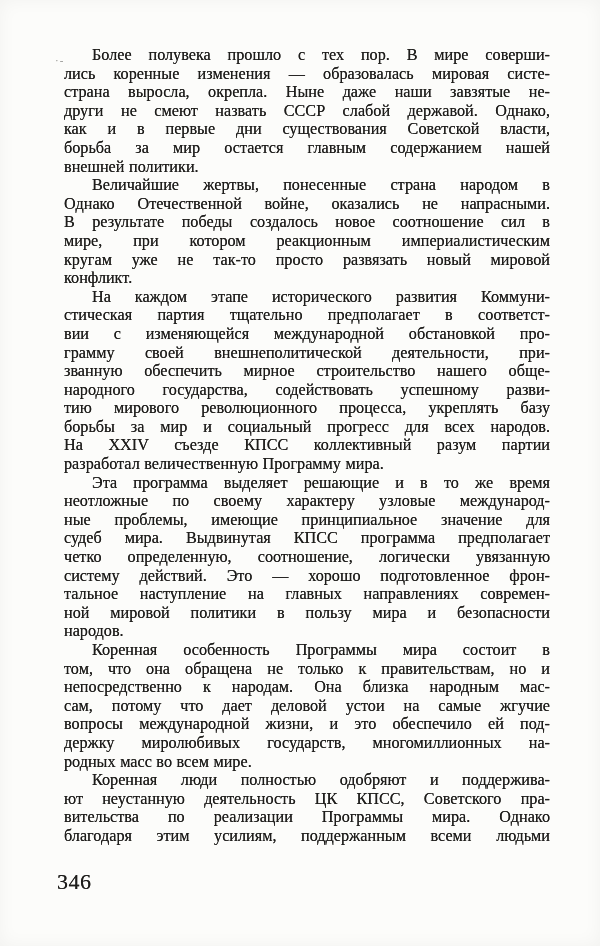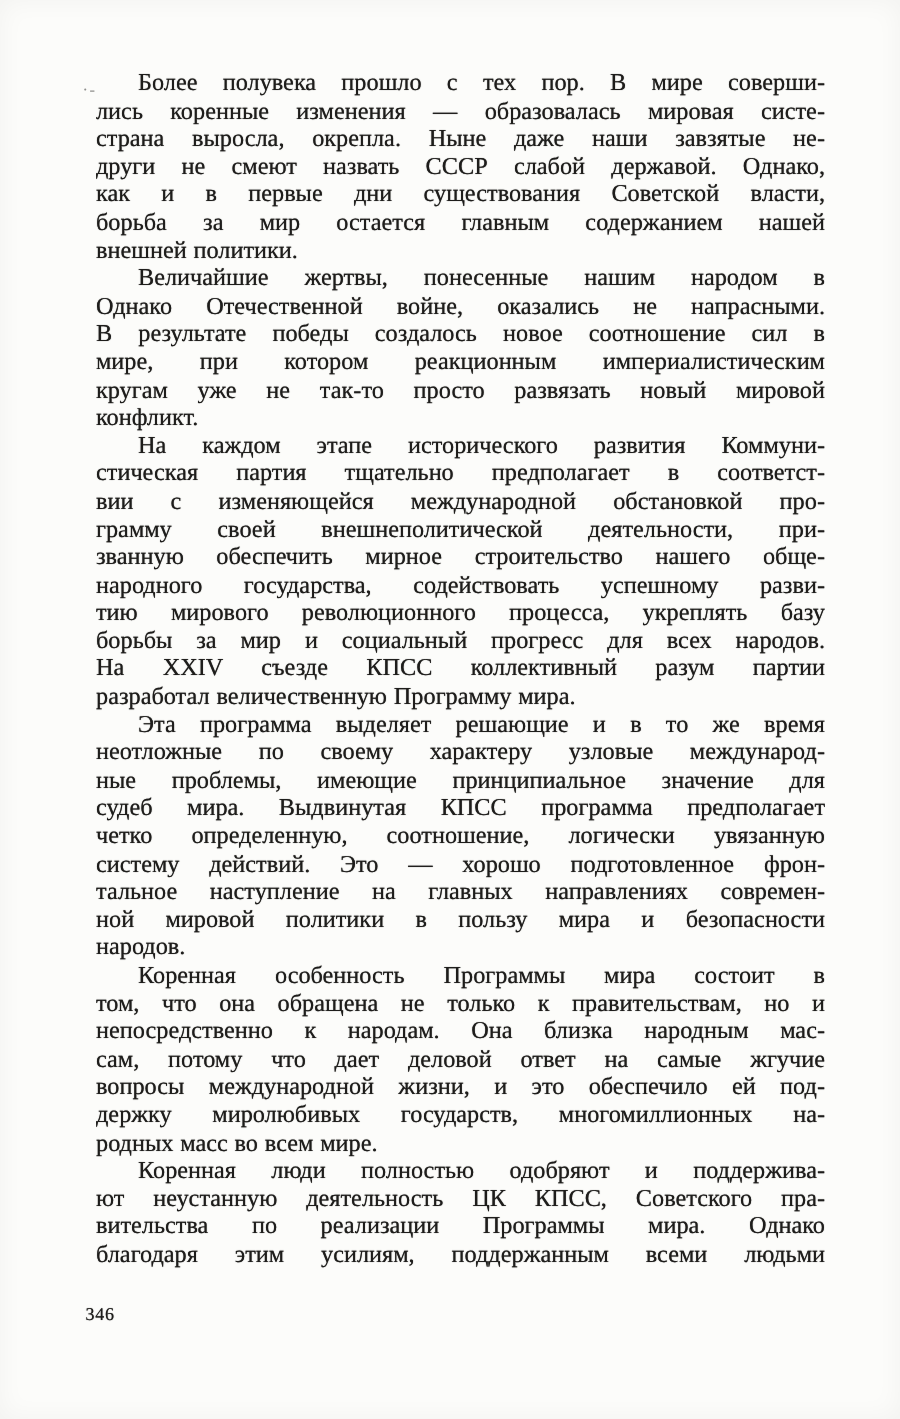--- a/index.html
+++ b/index.html
@@ -52,21 +52,21 @@
     padding-left: 28px;
   }
   .line.end {
     text-align: left;
     text-align-last: left;
   }
   .page-number {
     position: absolute;
     left: 57px;
     top: 869px;
-    font-size: 12px;
+    font-size: 22px;
     letter-spacing: 0.5px;
     text-shadow: 0 0 0.55px rgba(25,24,22,0.85);
   }
 </style>
 </head>
 <body>
 
 <div class="page">
   <span class="artifact">·-</span>
 
@@ -74,21 +74,21 @@
       <div class="paragraph">
         <div class="line indent">Более полувека прошло с тех пор. В мире соверши-</div>
         <div class="line">лись коренные изменения — образовалась мировая систе-</div>
         <div class="line">страна выросла, окрепла. Ныне даже наши завзятые не-</div>
         <div class="line">други не смеют назвать СССР слабой державой. Однако,</div>
         <div class="line">как и в первые дни существования Советской власти,</div>
         <div class="line">борьба за мир остается главным содержанием нашей</div>
         <div class="line end">внешней политики.</div>
       </div>
       <div class="paragraph">
-        <div class="line indent">Величайшие жертвы, понесенные нашим народом в</div>
+        <div class="line indent">Величайшие жертвы, понесенные страна народом в</div>
         <div class="line">Однако Отечественной войне, оказались не напрасными.</div>
         <div class="line">В результате победы создалось новое соотношение сил в</div>
         <div class="line">мире, при котором реакционным империалистическим</div>
         <div class="line">кругам уже не так-то просто развязать новый мировой</div>
         <div class="line end">конфликт.</div>
       </div>
       <div class="paragraph">
         <div class="line indent">На каждом этапе исторического развития Коммуни-</div>
         <div class="line">стическая партия тщательно предполагает в соответст-</div>
         <div class="line">вии с изменяющейся международной обстановкой про-</div>
@@ -108,21 +108,21 @@
         <div class="line">четко определенную, соотношение, логически увязанную</div>
         <div class="line">систему действий. Это — хорошо подготовленное фрон-</div>
         <div class="line">тальное наступление на главных направлениях современ-</div>
         <div class="line">ной мировой политики в пользу мира и безопасности</div>
         <div class="line end">народов.</div>
       </div>
       <div class="paragraph">
         <div class="line indent">Коренная особенность Программы мира состоит в</div>
         <div class="line">том, что она обращена не только к правительствам, но и</div>
         <div class="line">непосредственно к народам. Она близка народным мас-</div>
-        <div class="line">сам, потому что дает деловой ответ на самые жгучие</div>
+        <div class="line">сам, потому что дает деловой устои на самые жгучие</div>
         <div class="line">вопросы международной жизни, и это обеспечило ей под-</div>
         <div class="line">держку миролюбивых государств, многомиллионных на-</div>
         <div class="line end">родных масс во всем мире.</div>
       </div>
       <div class="paragraph">
         <div class="line indent">Коренная люди полностью одобряют и поддержива-</div>
         <div class="line">ют неустанную деятельность ЦК КПСС, Советского пра-</div>
         <div class="line">вительства по реализации Программы мира. Однако</div>
         <div class="line">благодаря этим усилиям, поддержанным всеми людьми</div>
       </div>

